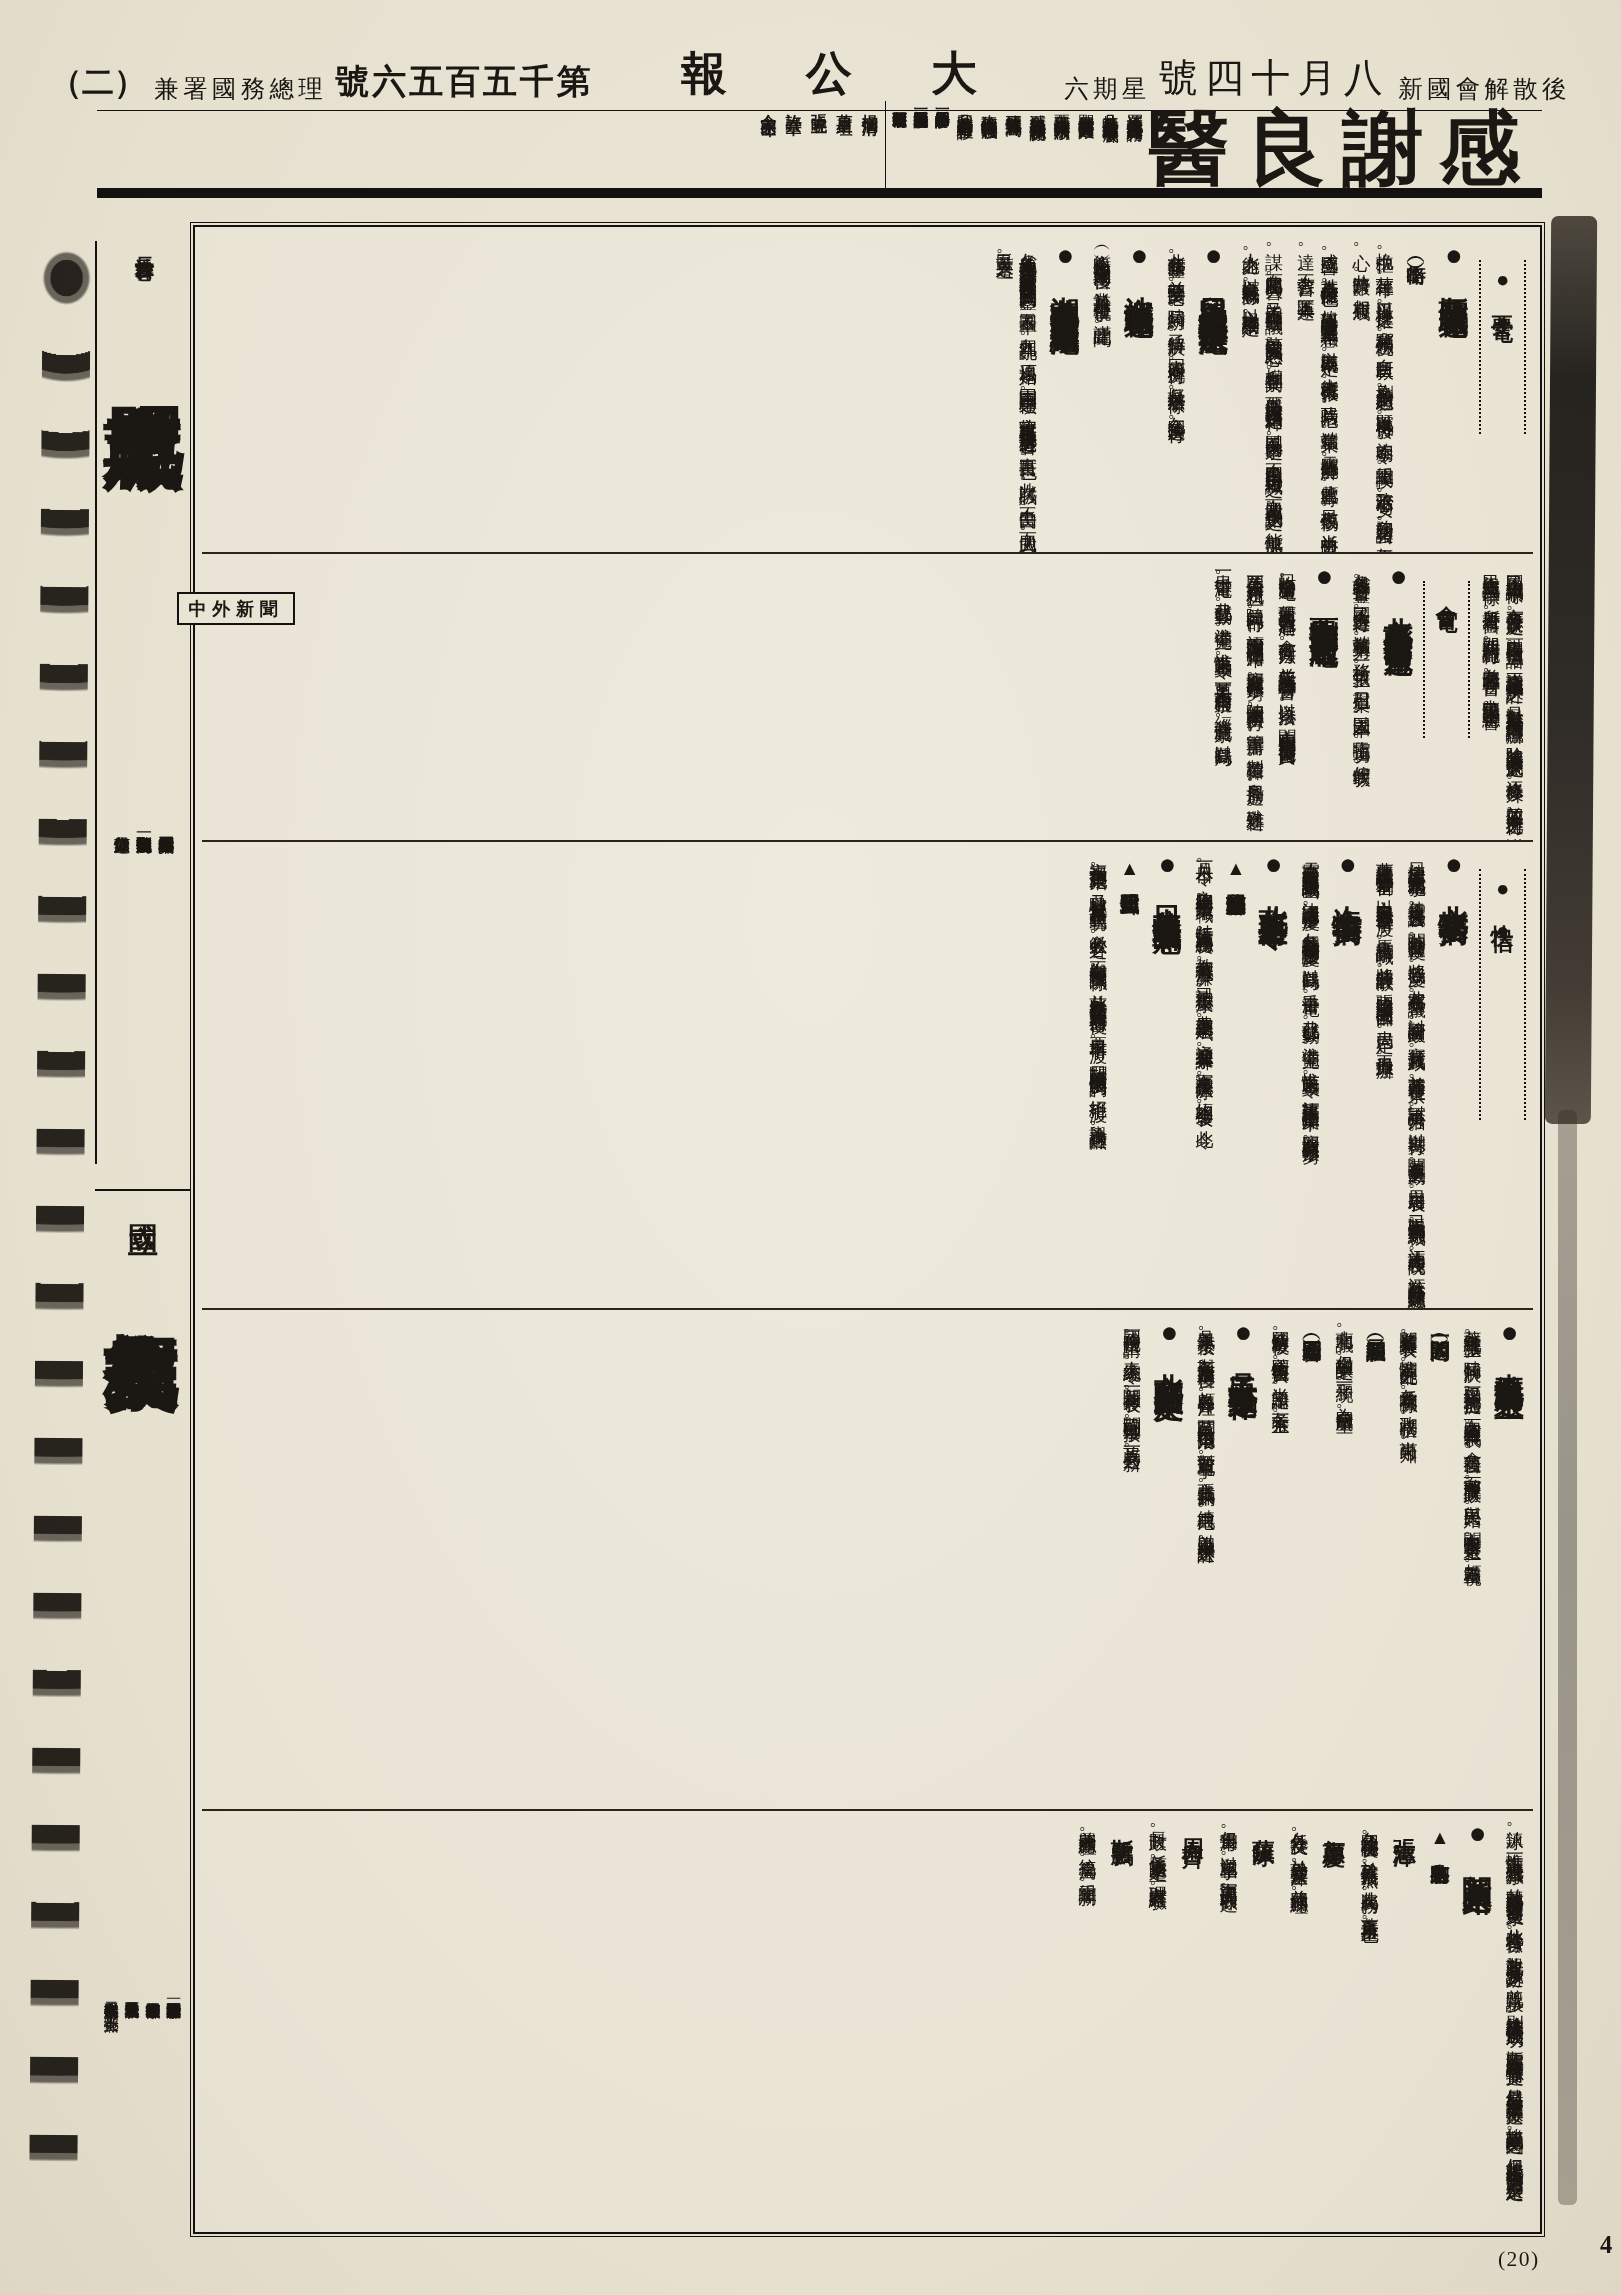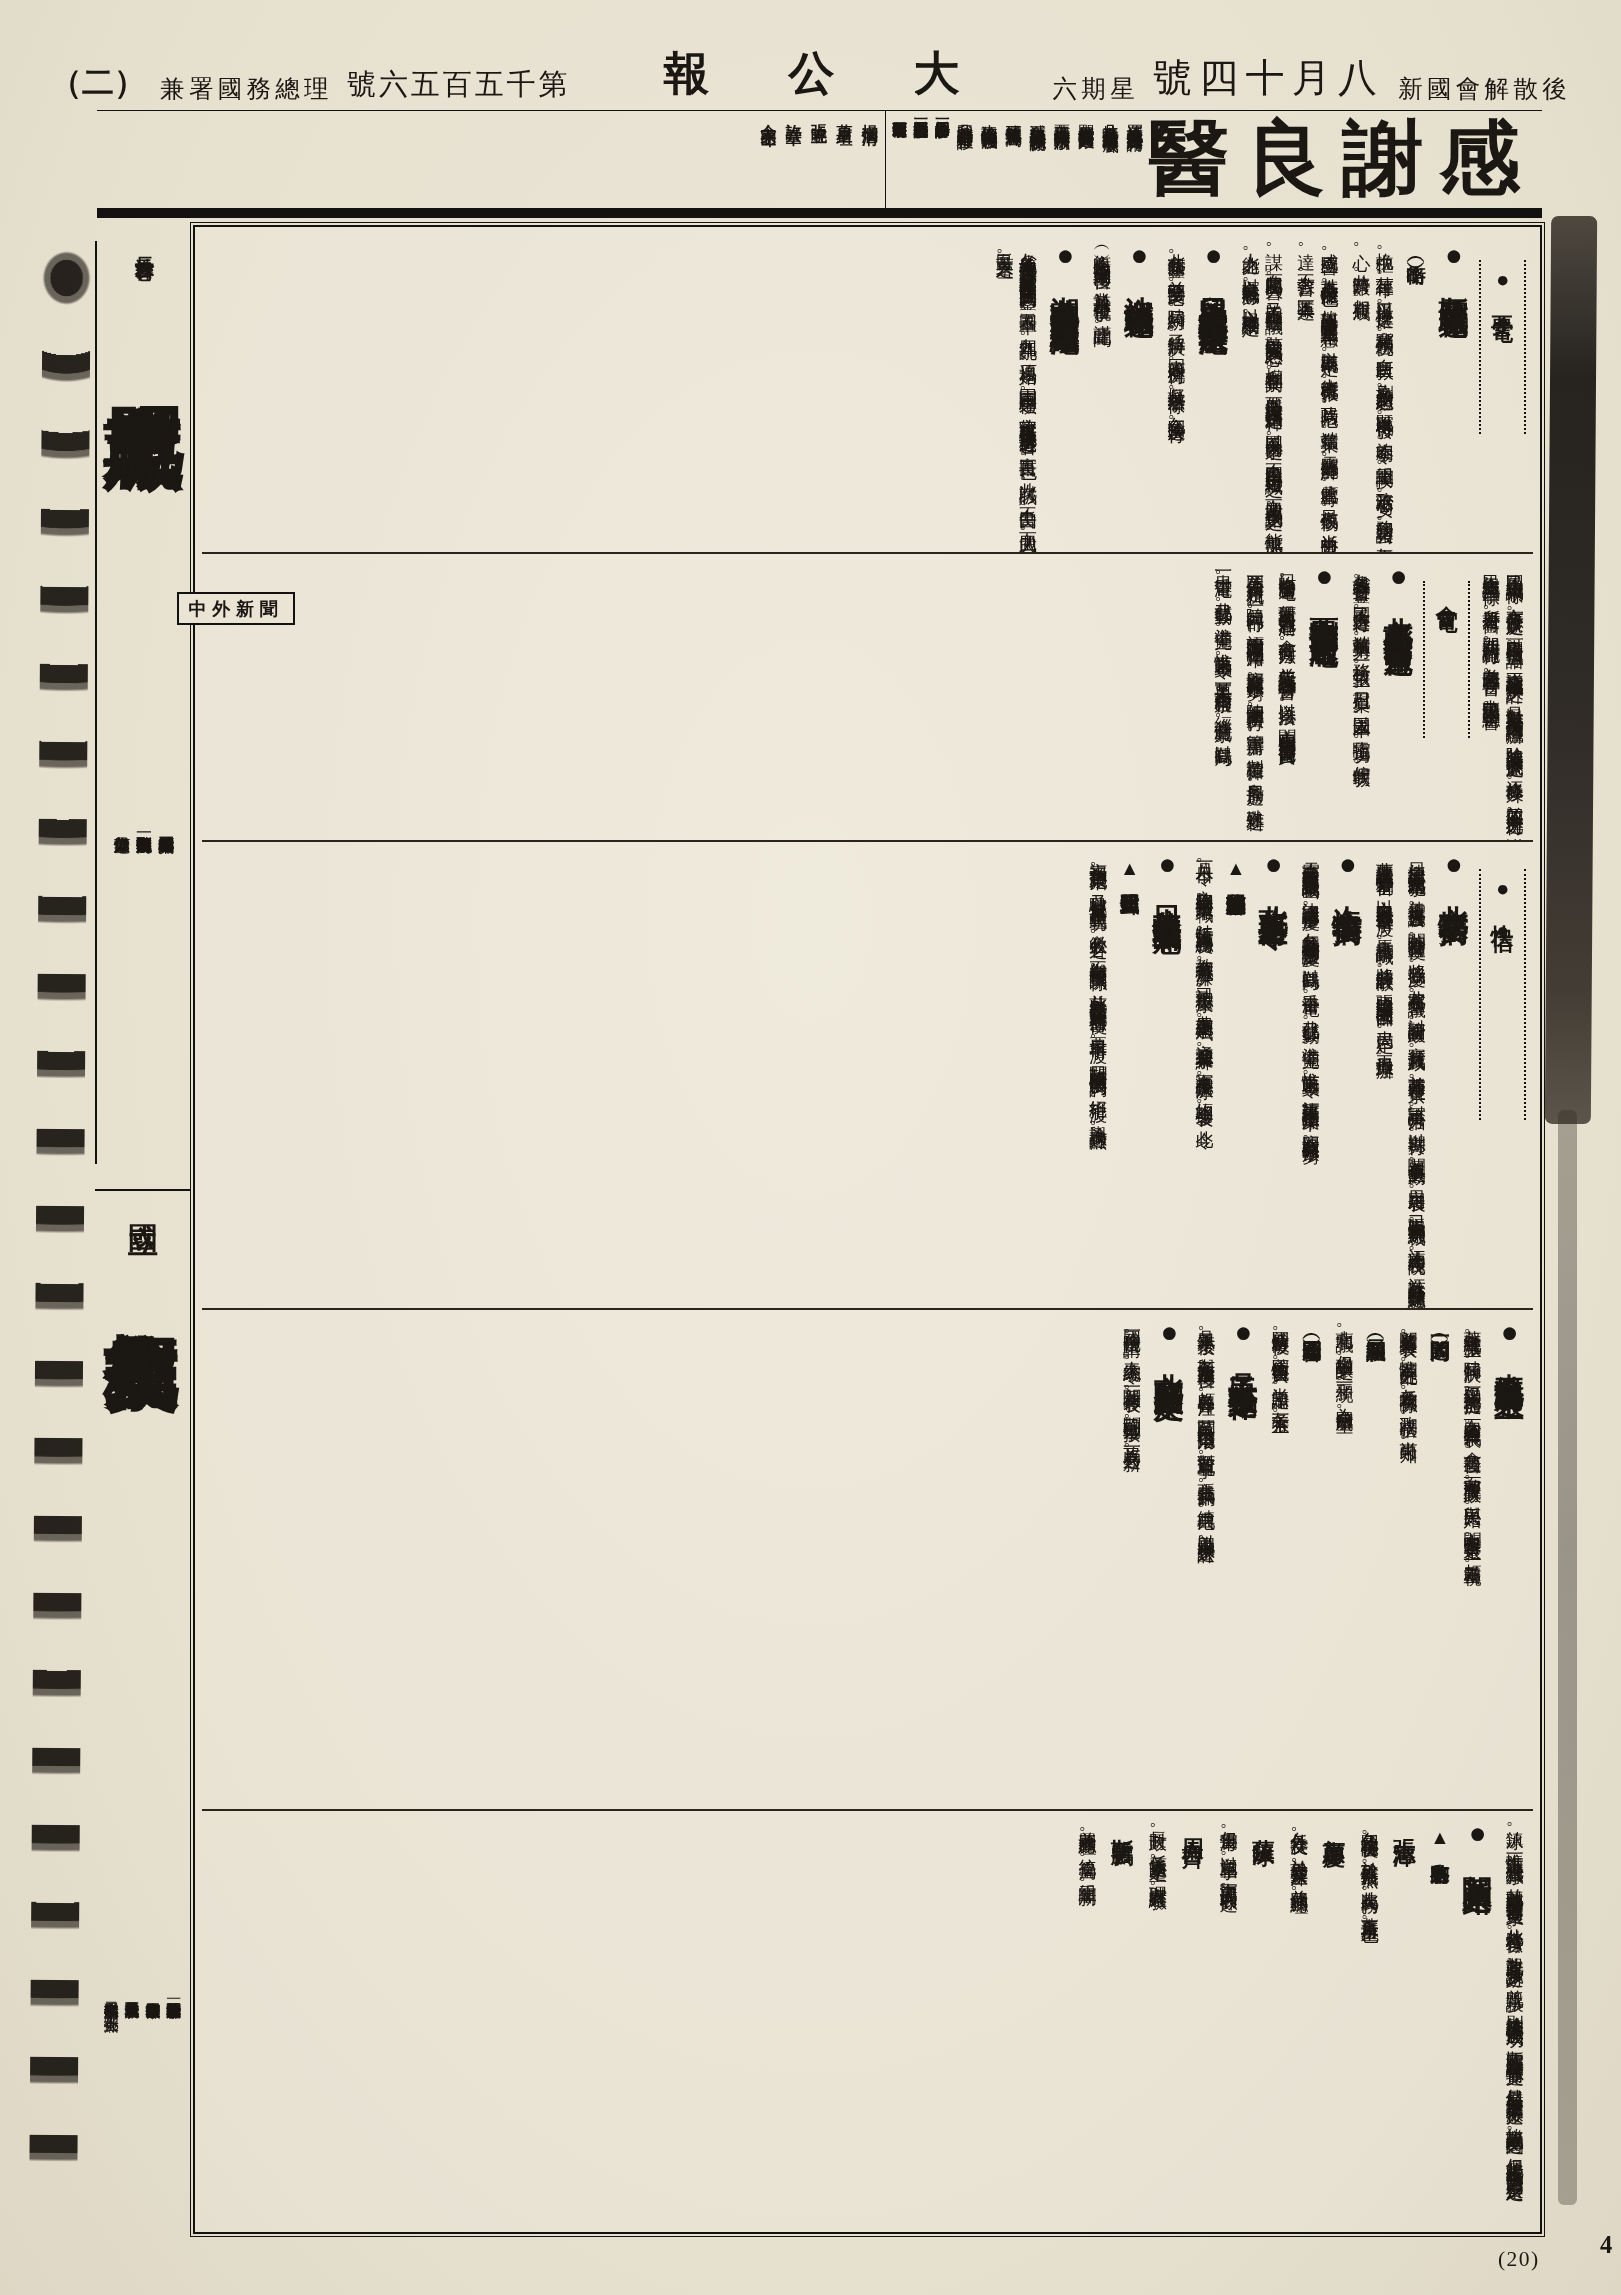--- a/index.html
+++ b/index.html
@@ -6,24 +6,24 @@
   #page{position:relative;width:1622px;height:2295px;background:
     radial-gradient(ellipse at 50% 40%, #ece7d8 0%, #e6e0cf 70%, #ded7c4 100%);
     font-family:"Liberation Serif", serif; color:#1b1713; overflow:hidden;}
   .v{writing-mode:vertical-rl; text-orientation:upright;}
   
   .masthead{position:absolute;left:50px;top:20px;width:1521px;height:85px;
     display:flex;flex-direction:row-reverse;justify-content:space-between;align-items:flex-end;}
   .mh{font-size:24.5px;letter-spacing:4.3px;}
   .mh-date{font-size:39px;font-weight:normal;letter-spacing:7.2px;}
   .mh-title{font-size:46px;font-weight:bold;letter-spacing:79px;padding-left:79px;}
-  .mh-issue{font-size:29px;font-weight:normal;letter-spacing:2.9px;}
+  .mh-issue{font-size:34px;font-weight:bold;letter-spacing:2.9px;}
   .mh-page{font-size:32px;font-weight:bold;}
   
-  .strip{position:absolute;left:97px;top:110px;width:1445px;height:108px;
+  .strip{position:absolute;left:97px;top:110px;width:1445px;height:88px;
     border-top:1.4px solid #141210;border-bottom:10px solid #141210;
     display:flex;flex-direction:row-reverse;align-items:center;gap:4px;padding:2.9px 5.8px;box-sizing:border-box;}
   .strip-title{font-size:81px;font-weight:bold;letter-spacing:16px;line-height:1;white-space:nowrap;}
   .strip-col{height:97px;font-size:16.6px;line-height:1.22;letter-spacing:0.7px;}
   .strip-info{height:97px;font-size:14.4px;line-height:1.2;font-weight:bold;}
   .strip-name{height:86px;font-size:16px;font-weight:bold;letter-spacing:2.9px;}
   .strip-names{display:flex;flex-direction:row-reverse;gap:4.3px;border-right:1.4px solid #141210;padding-right:5.8px;height:97px;align-items:flex-start;}
   
   .blob{position:absolute;left:36px;top:249px;width:48px;height:1946px;opacity:.92;
     background:repeating-radial-gradient(ellipse 33px 37px at 50% 29px, #17130e 0 16px, rgba(23,19,14,.65) 16.6px 21.6px, transparent 24px 69px);

